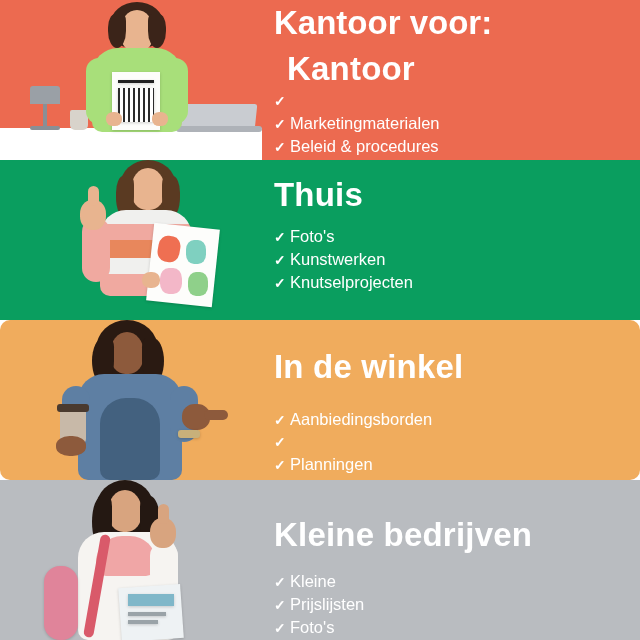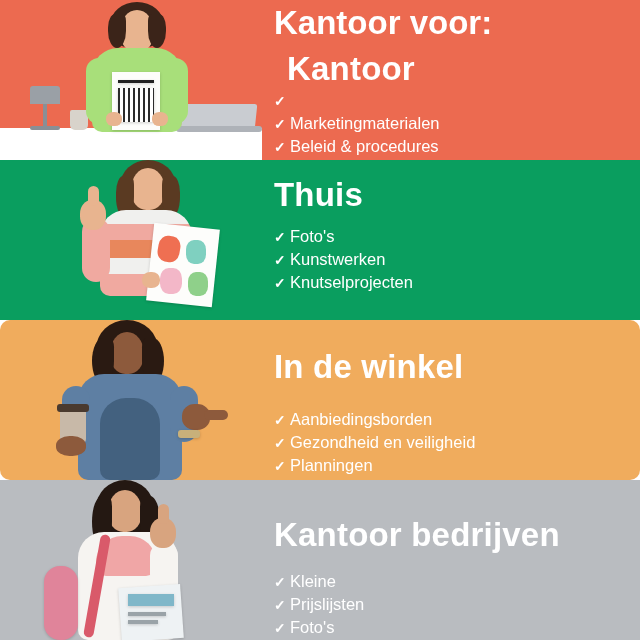--- a/index.html
+++ b/index.html
@@ -299,21 +299,20 @@
 
     <div class="content">
       <div class="band-title store-sub">In de winkel</div>
       <ul class="bullets store-list">
         <li>
           <span class="check">✓</span>
           <span>Aanbiedingsborden</span>
         </li>
         <li>
           <span class="check">✓</span>
-          <span>Gezondheid en veiligheid</span>
         </li>
         <li>
           <span class="check">✓</span>
           <span>Planningen</span>
         </li>
       </ul>
     </div>
   </section>
 
   <section class="band band-business">
@@ -337,21 +336,21 @@
         <div class="hand" style="left:158px; top:24px; width:11px; height:20px; border-radius:6px; background:#d8a47f;"></div>
 
         <div class="paper" style="left:120px; top:106px; width:62px; height:54px; background:#eef2f4; transform:rotate(-4deg);"></div>
         <div class="paper" style="left:128px; top:114px; width:46px; height:12px; background:#7fb7c9;"></div>
         <div class="paper" style="left:128px; top:132px; width:38px; height:4px; background:#9aa3a8;"></div>
         <div class="paper" style="left:128px; top:140px; width:30px; height:4px; background:#9aa3a8;"></div>
       </div>
     </div>
 
     <div class="content">
-      <div class="band-title biz-sub">Kantoor bedrijven</div>
+      <div class="band-title biz-sub">Kleine bedrijven</div>
       <ul class="bullets biz-list">
         <li>
           <span class="check">✓</span>
           <span>Kleine</span>
         </li>
         <li>
           <span class="check">✓</span>
           <span>Prijslijsten</span>
         </li>
         <li>

